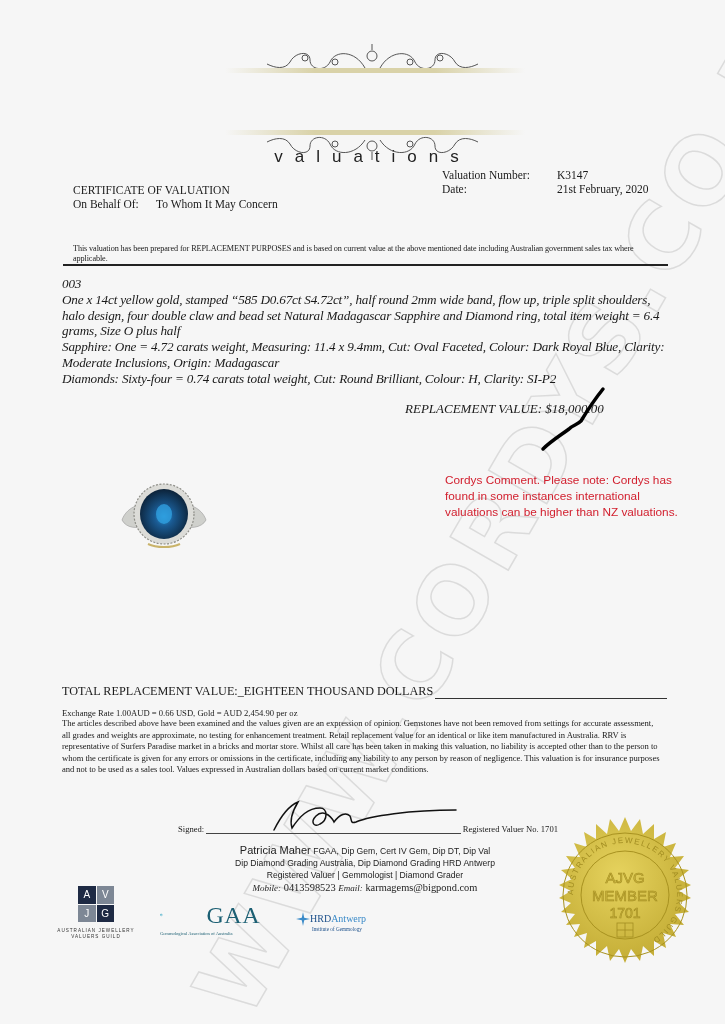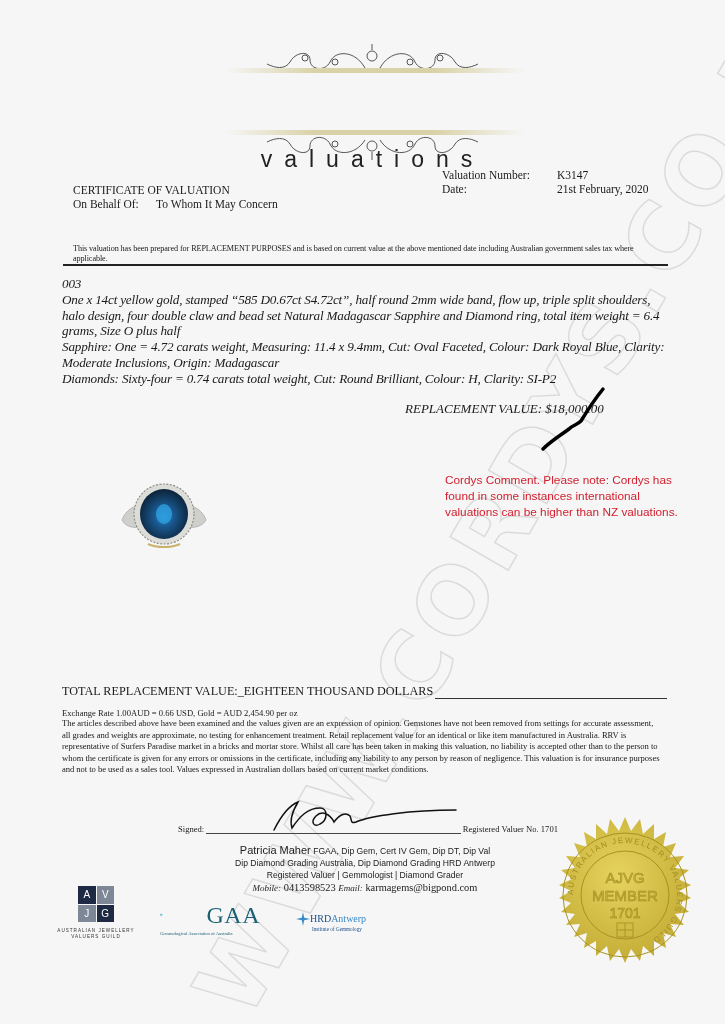--- a/index.html
+++ b/index.html
@@ -19,21 +19,21 @@
   
   .logo { position: absolute; left: 205px; top: 40px; width: 335px; height: 130px; }
   .logo svg { position: absolute; left: 0; }
   .logo .script {
     position: absolute; left: 0; width: 335px; top: 60px; text-align: center;
     font-family: "DejaVu Serif", serif; font-style: italic; font-size: 40px;
     letter-spacing: 4px; color: #222; line-height: 1;
   }
   .logo .sub {
     position: absolute; left: 0; width: 335px; top: 108px; text-align: center;
-    font-family: "Liberation Sans", sans-serif; font-size: 23px; letter-spacing: 12px;
+    font-family: "Liberation Sans", sans-serif; font-size: 17px; letter-spacing: 12px;
     color: #222; line-height: 1;
   }
   .logo .band {
     position: absolute; left: 20px; width: 300px; height: 5px;
     background: linear-gradient(90deg, rgba(240,235,210,0), #d9d2a8 30%, #d9d2a8 70%, rgba(240,235,210,0));
   }
 
   .hdr { position: absolute; font-size: 11.5px; line-height: 14px; }
   .hdr-left { left: 73px; top: 183px; }
   .hdr-right { left: 442px; top: 168px; }

